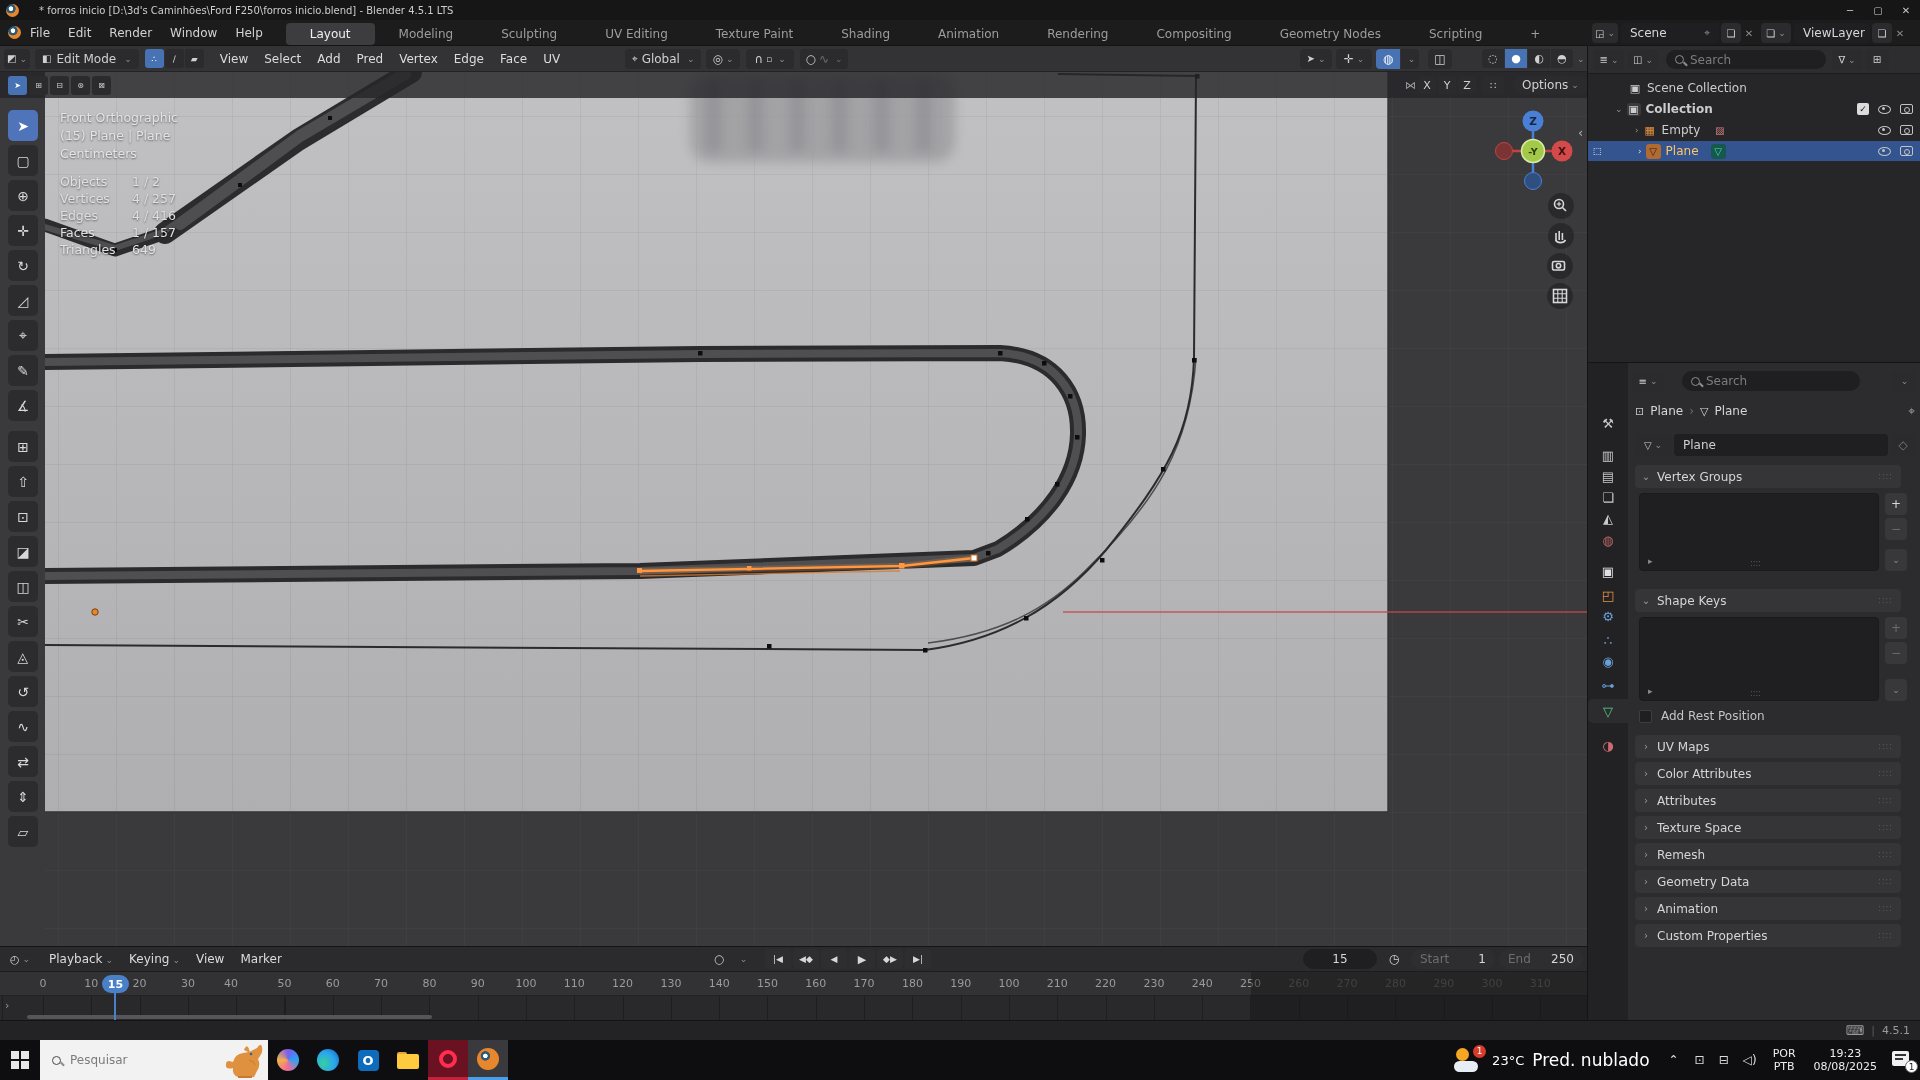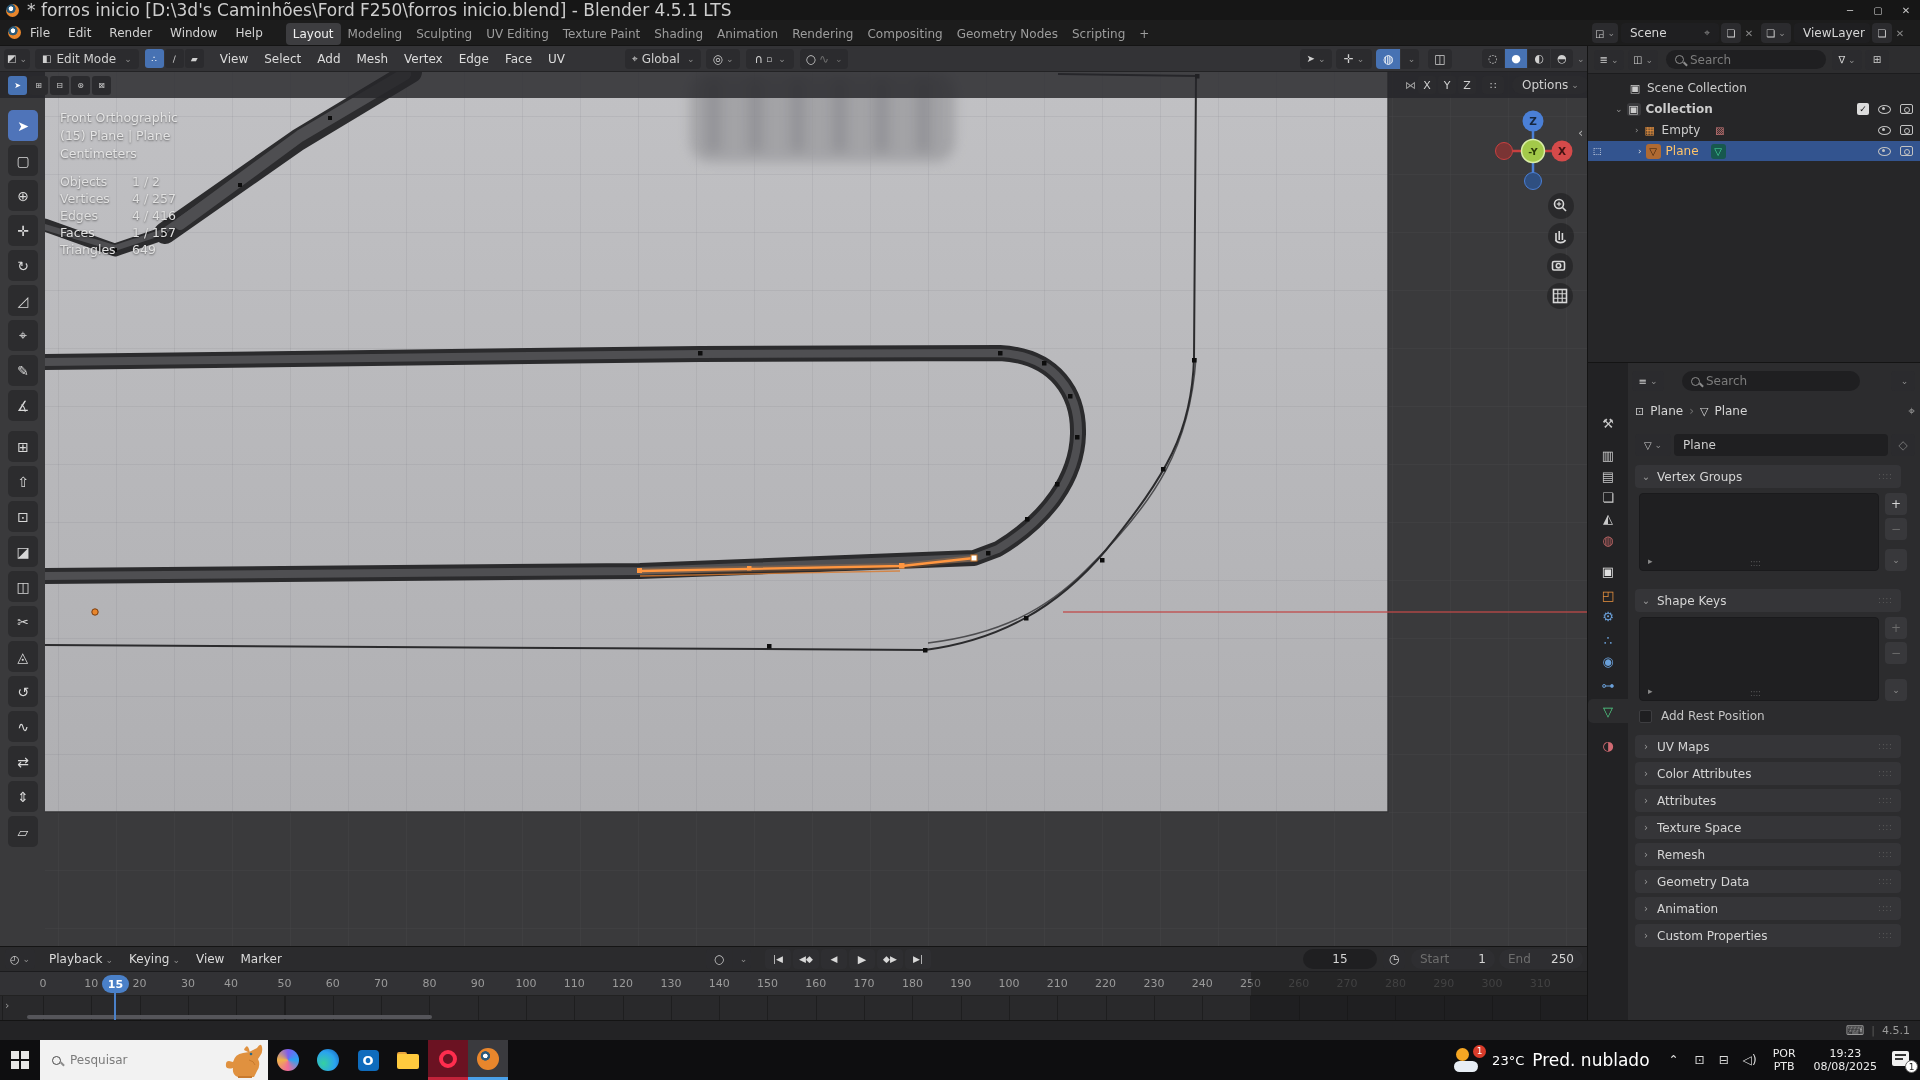--- a/index.html
+++ b/index.html
@@ -6,26 +6,26 @@
 html,body{background:#000}
 .screen{position:relative;width:1920px;height:1080px;background:#1d1d1d;font-family:"DejaVu Sans",sans-serif;font-size:12px;color:#d6d6d6;overflow:hidden}
 .abs{position:absolute}
 .flex{display:flex;align-items:center}
 .btn{background:#2b2b2e;border-radius:4px;display:flex;align-items:center;justify-content:center;color:#d0d0d0}
 .caret{font-size:9px;color:#8f8f8f;margin-left:3px}
 .dim{color:#6e6e6e}
 
 #titlebar{left:0;top:0;width:1920px;height:20px;background:#161616;display:flex;align-items:center}
 .blogo{width:13px;height:13px;border-radius:50%;background:radial-gradient(circle at 38% 36%,#fff 0 2px,#2a5a7a 2.6px 4.4px,#e8862c 5px);display:inline-block}
-#titlebar .title{margin-left:8px;font-size:17px;color:#cdcdcd}
+#titlebar .title{margin-left:20px;font-size:10px;color:#cdcdcd}
 .winbtn{width:28px;height:20px;display:flex;align-items:center;justify-content:center;color:#c8c8c8;font-size:10px}
 
 #topbar{left:0;top:20px;width:1920px;height:26px;background:#1c1c1c;border-bottom:1px solid #141414}
 .menu-item{color:#d2d2d2;padding:0 9px;height:26px;display:inline-flex;align-items:center}
-.wstab{color:#9d9d9d;padding:0 7px;height:22px;display:inline-flex;align-items:center;border-radius:4px;margin-top:2px}
+.wstab{color:#9d9d9d;padding:0 24px;height:22px;display:inline-flex;align-items:center;border-radius:4px;margin-top:2px}
 .wstab.active{background:#3d3d40;color:#f0f0f0}
 
 .hdr{background:#333336;border-bottom:1px solid #232325}
 .field{background:#1f1f21;border-radius:10px;color:#d6d6d6;display:flex;align-items:center;padding:0 9px}
 input{background:transparent;border:none;outline:none;color:#cfcfcf;font-family:"DejaVu Sans",sans-serif;font-size:12px;width:100%}
 input::placeholder{color:#7c7c7c}
 .i-mag{width:9px;height:9px;border:1.5px solid #8d8d8d;border-radius:50%;position:relative;flex:none}
 .i-mag::after{content:"";position:absolute;width:5px;height:1.6px;background:#8d8d8d;transform:rotate(45deg);right:-4.5px;bottom:-1.5px}
 
 #viewport{left:0;top:46px;width:1587px;height:900px;background:#3a3a3c;overflow:hidden}
@@ -264,21 +264,21 @@
         <span class="caret">⌄</span>
       </span>
       <span class="flex" style="margin-left:6px;gap:1px">
         <span class="btn selmode active">∴</span>
         <span class="btn selmode">∕</span>
         <span class="btn selmode">▰</span>
       </span>
       <span class="vmenu" style="margin-left:8px">View</span>
       <span class="vmenu">Select</span>
       <span class="vmenu">Add</span>
-      <span class="vmenu">Mesh</span>
+      <span class="vmenu">Pred</span>
       <span class="vmenu">Vertex</span>
       <span class="vmenu">Edge</span>
       <span class="vmenu">Face</span>
       <span class="vmenu">UV</span>
 
       <span class="btn" style="position:absolute;left:625px;height:20px;padding:0 7px;gap:4px">
         <span style="font-size:10px">⌖</span>
         <span>Global</span>
           <span class="caret">⌄</span>
       </span>

